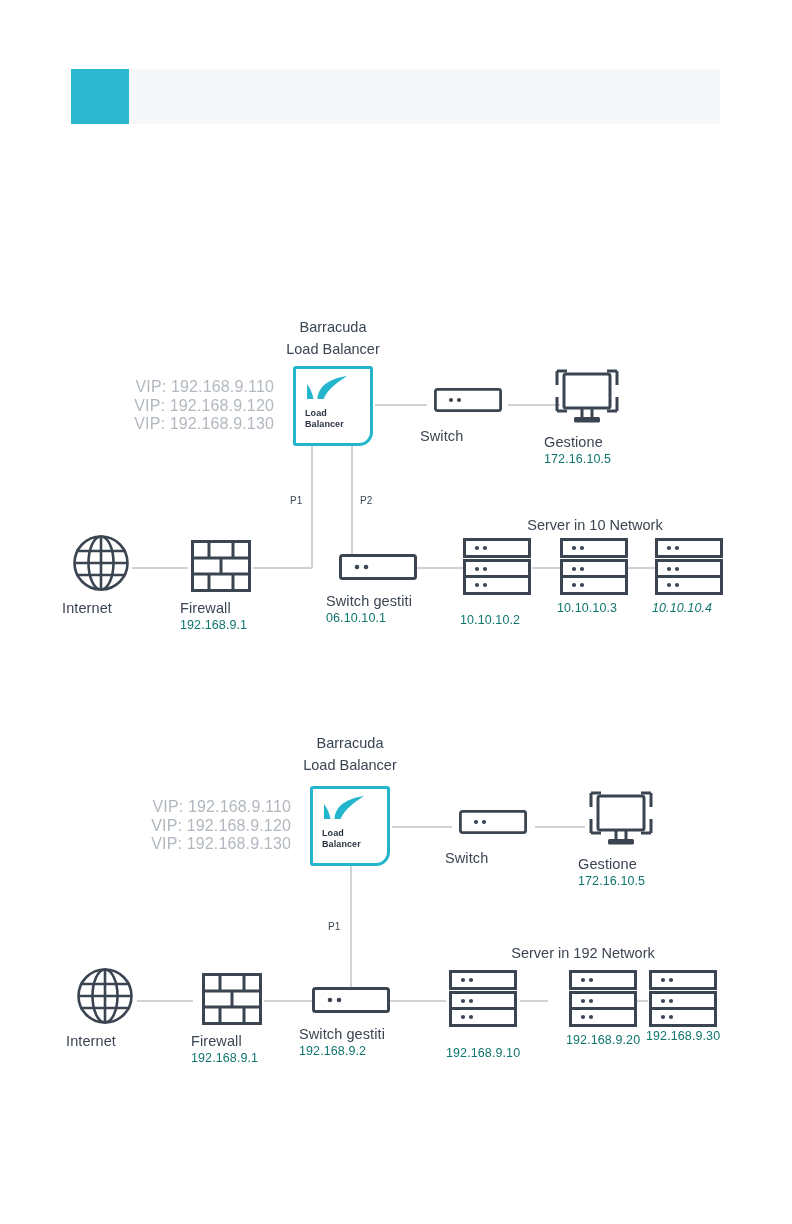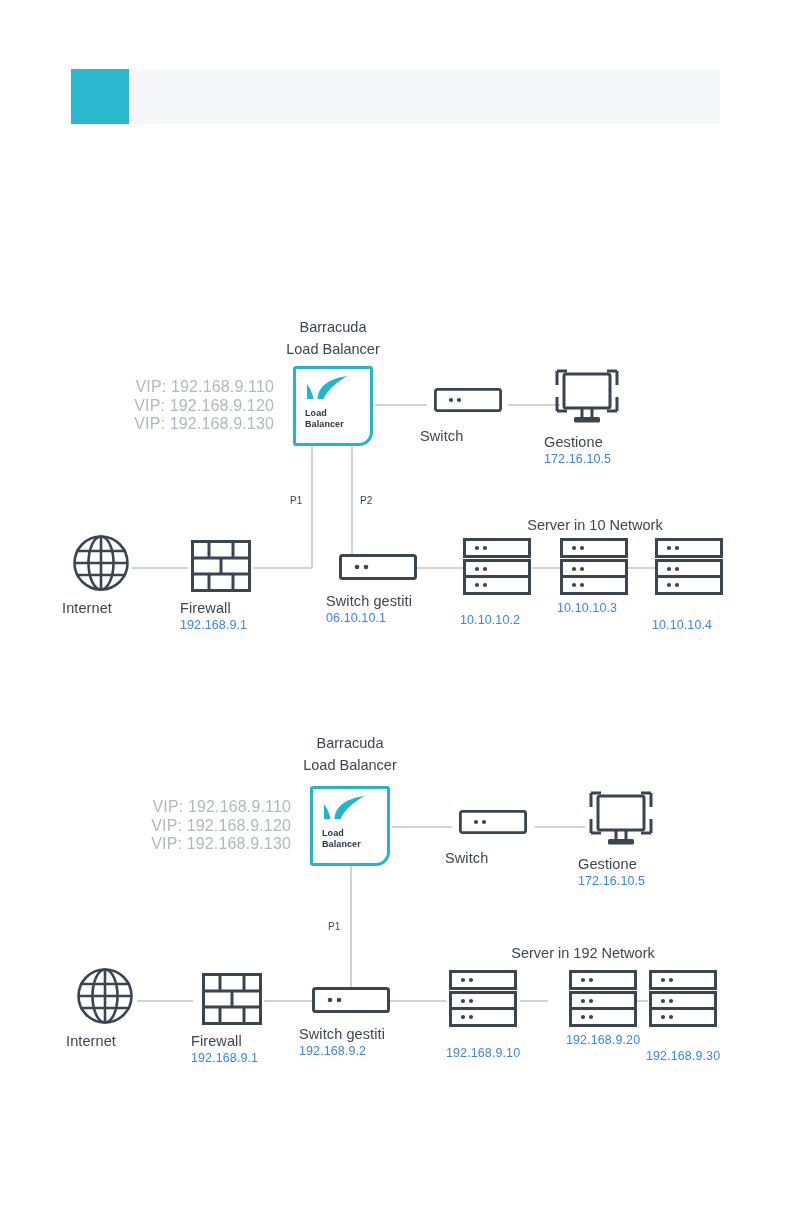--- a/index.html
+++ b/index.html
@@ -47,21 +47,21 @@
   }
   .node-label {
     font-size: 14.5px;
     color: #3b4552;
     letter-spacing: .1px;
     white-space: nowrap;
     line-height: 17px;
   }
   .node-sub {
     font-size: 12.5px;
-    color: #3b82f6;
+    color: #0f766e;
     white-space: nowrap;
     line-height: 16px;
     letter-spacing: .1px;
   }
 
   
   .line {
     position: absolute;
     background: #cfd3d8;
   }
@@ -282,21 +282,21 @@
         <rect x="1.5" y="1.5" width="65" height="17" fill="#fff" stroke="#3b4552" stroke-width="3"></rect>
         <circle cx="14" cy="10" r="2.1" fill="#3b4552"></circle>
         <circle cx="22" cy="10" r="2.1" fill="#3b4552"></circle>
         <rect x="1.5" y="22.5" width="65" height="17" fill="#fff" stroke="#3b4552" stroke-width="3"></rect>
         <circle cx="14" cy="31" r="2.1" fill="#3b4552"></circle>
         <circle cx="22" cy="31" r="2.1" fill="#3b4552"></circle>
         <rect x="1.5" y="38.5" width="65" height="17" fill="#fff" stroke="#3b4552" stroke-width="3"></rect>
         <circle cx="14" cy="47" r="2.1" fill="#3b4552"></circle>
         <circle cx="22" cy="47" r="2.1" fill="#3b4552"></circle>
       </svg>
-      <div class="node-sub" style="margin-top:23px;">10.10.10.4</div>
+      <div class="node-sub" style="margin-top:6px;font-style:italic;">10.10.10.4</div>
     </div>
 
   </div>
 
   <div>
 
     <div class="lb-title" style="left:250px; top:732px; width:200px;">
       <div>Barracuda</div>
       <div>Load Balancer</div>
     </div>
@@ -430,18 +430,18 @@
         <rect x="1.5" y="1.5" width="65" height="17" fill="#fff" stroke="#3b4552" stroke-width="3"></rect>
         <circle cx="14" cy="10" r="2.1" fill="#3b4552"></circle>
         <circle cx="22" cy="10" r="2.1" fill="#3b4552"></circle>
         <rect x="1.5" y="22.5" width="65" height="17" fill="#fff" stroke="#3b4552" stroke-width="3"></rect>
         <circle cx="14" cy="31" r="2.1" fill="#3b4552"></circle>
         <circle cx="22" cy="31" r="2.1" fill="#3b4552"></circle>
         <rect x="1.5" y="38.5" width="65" height="17" fill="#fff" stroke="#3b4552" stroke-width="3"></rect>
         <circle cx="14" cy="47" r="2.1" fill="#3b4552"></circle>
         <circle cx="22" cy="47" r="2.1" fill="#3b4552"></circle>
       </svg>
-      <div class="node-sub" style="margin-top:22px;">192.168.9.30</div>
+      <div class="node-sub" style="margin-top:2px;">192.168.9.30</div>
     </div>
 
   </div>
 
 </div>
 
 </body></html>

